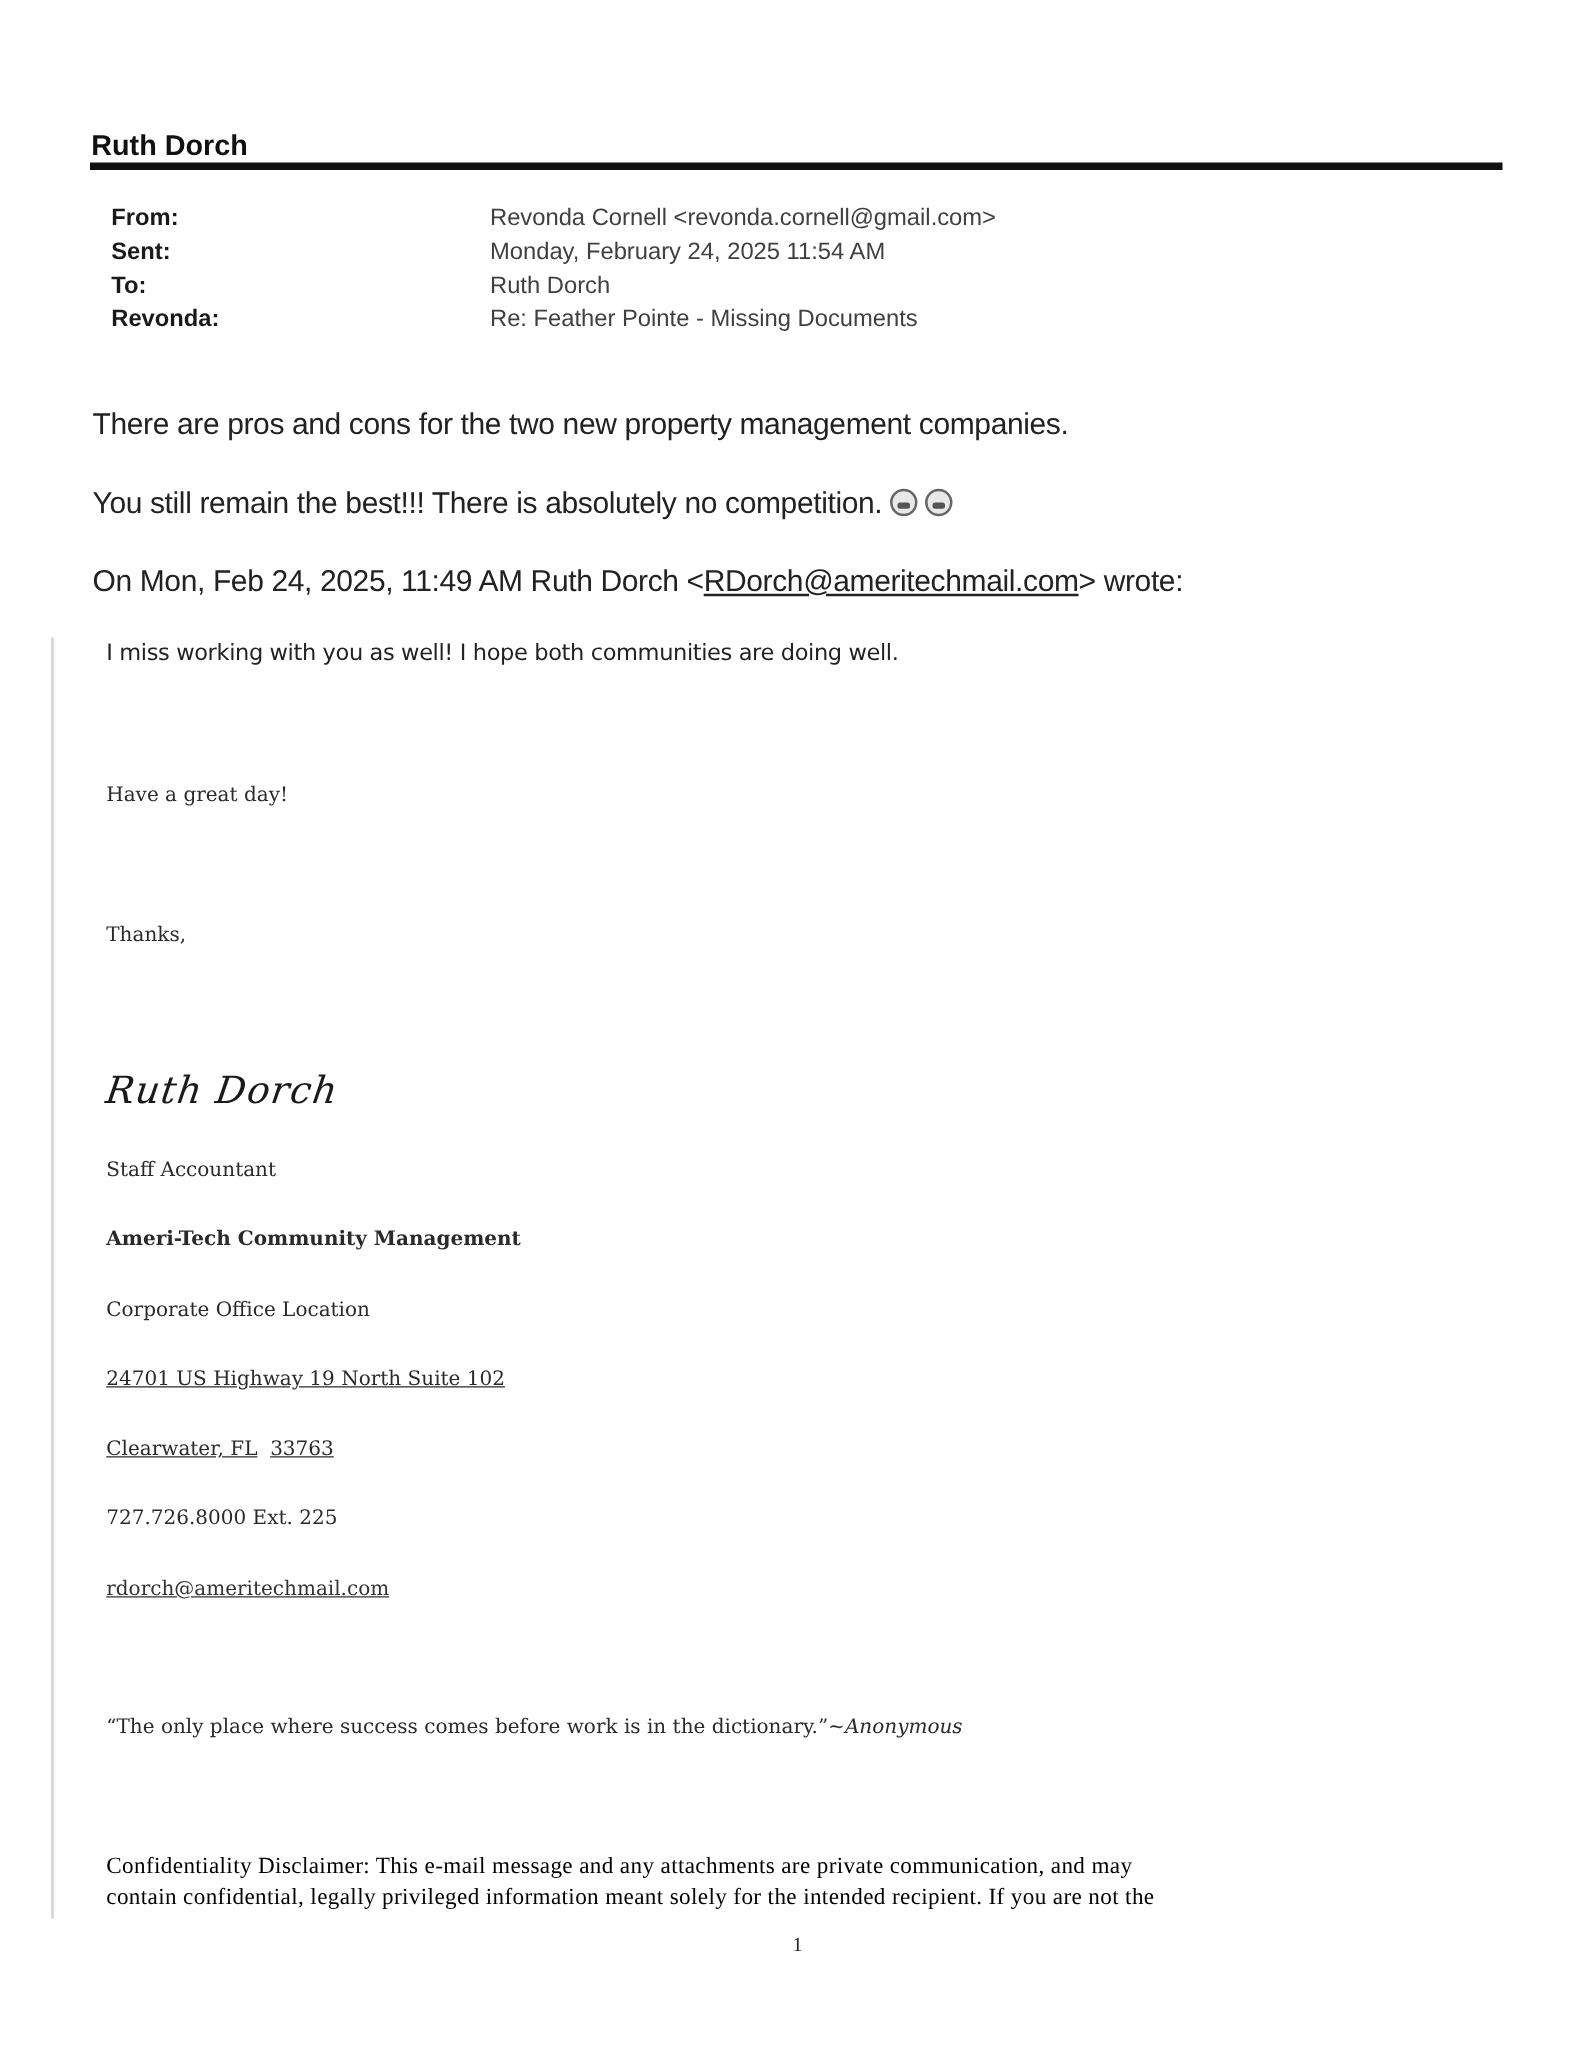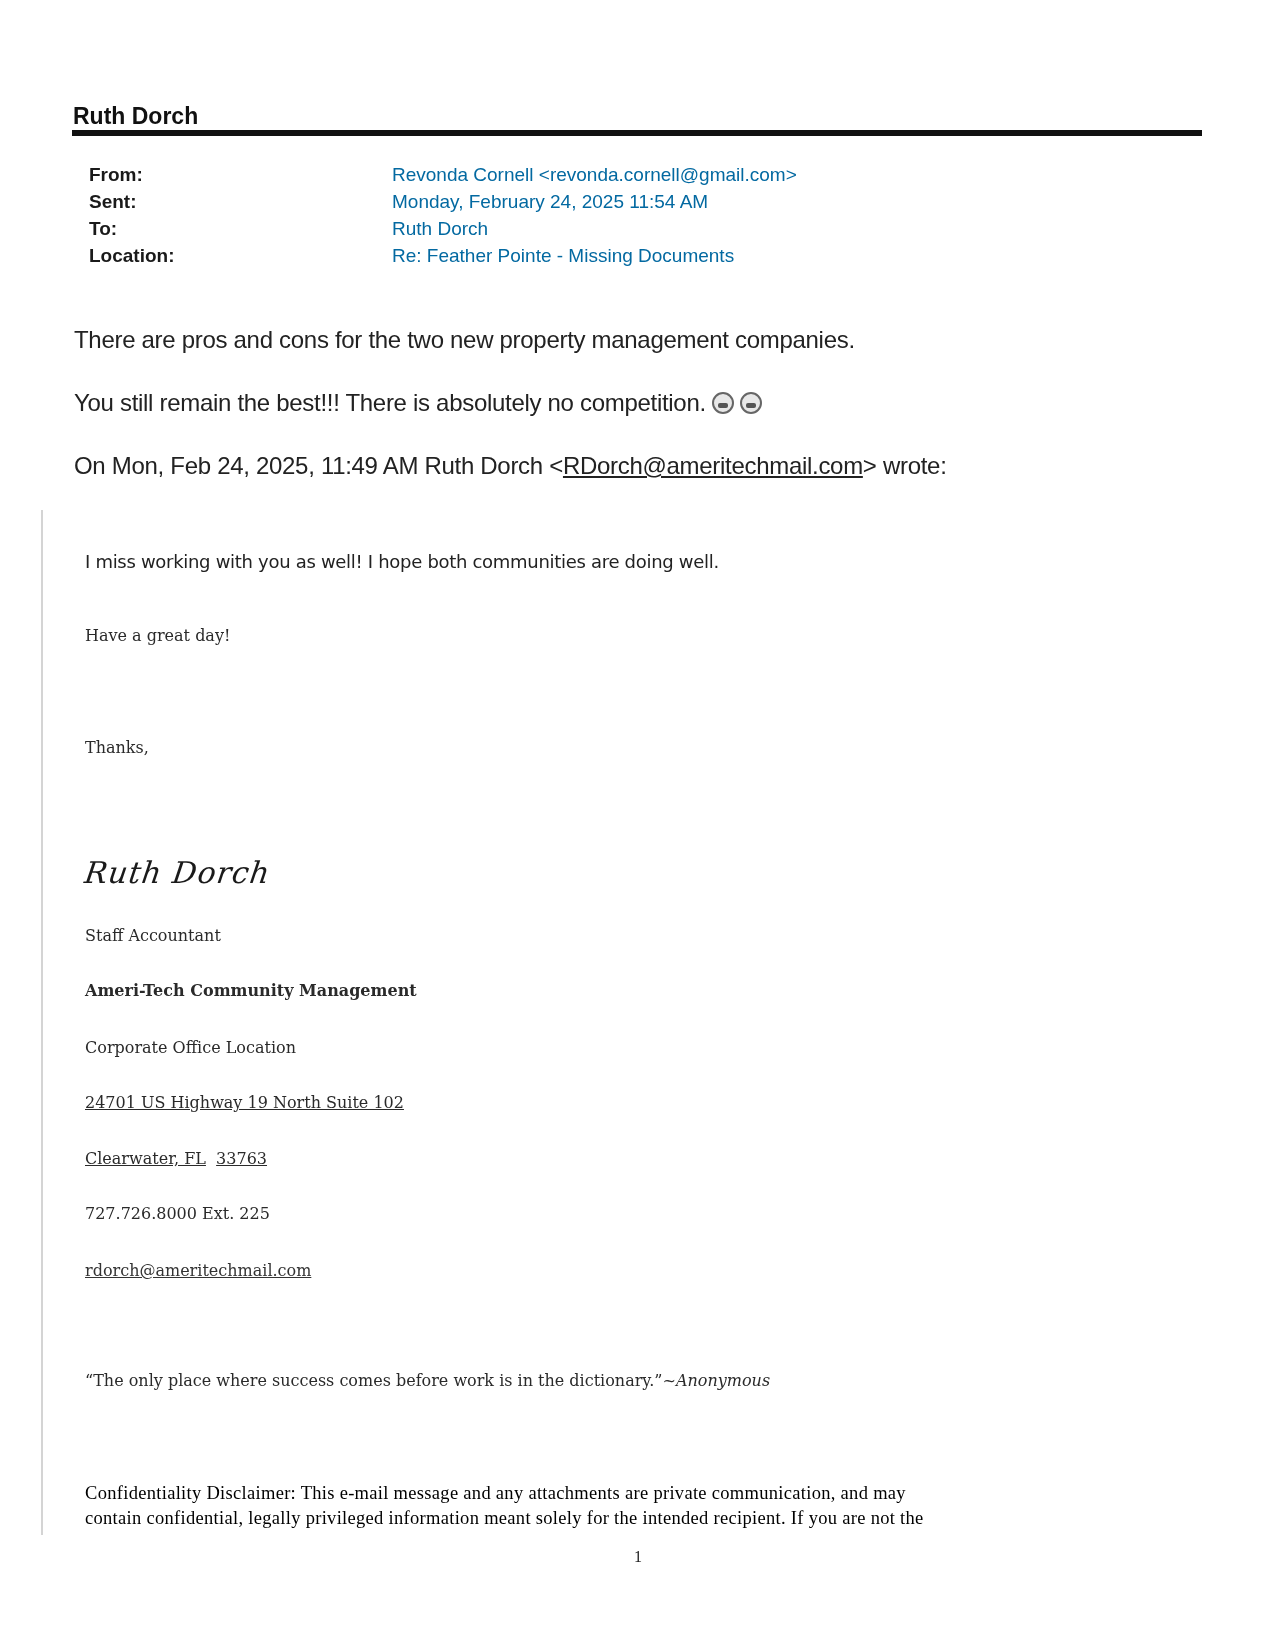--- a/index.html
+++ b/index.html
@@ -1,25 +1,25 @@
 <!DOCTYPE html>
 <html><head>
 <meta charset="utf-8">
 <style>
   html, body { margin: 0; padding: 0; background: #ffffff; }
   body { width: 1275px; height: 1649px; position: relative; overflow: hidden; color: #1e1e1e; }
   .abs { position: absolute; white-space: nowrap; }
   .hdr-name { left: 73px; top: 103px; font-family: "Liberation Sans", sans-serif; font-size: 23px; font-weight: bold; color: #111; }
   .hdr-rule { left: 72px; top: 130px; width: 1130px; height: 6px; background: #111; }
   .meta-label { left: 73px; font-family: "Liberation Sans", sans-serif; font-size: 19px; font-weight: bold; color: #1a1a1a; margin-left: 16px; }
-  .meta-value { left: 392px; font-family: "Liberation Sans", sans-serif; font-size: 19px; color: #0369a1; }
+  .meta-value { left: 392px; font-family: "Liberation Sans", sans-serif; font-size: 19px; color: #404040; }
   .body-line { left: 74px; font-family: Liberation Sans, sans-serif; font-size: 24px; color: #222; letter-spacing: -0.3px; }
   .link { text-decoration: underline; color: #222; }
   .quote-bar { left: 41px; top: 510px; width: 2px; height: 1025px; background: #d4d4d4; }
-  .q-sans { left: 85px; font-family: "DejaVu Sans", sans-serif; font-size: 18px; color: #222; letter-spacing: -0.3px; margin-top: 39px; }
+  .q-sans { left: 85px; font-family: "DejaVu Sans", sans-serif; font-size: 18px; color: #222; letter-spacing: -0.3px; }
   .q-serif { left: 85px; font-family: "DejaVu Serif", serif; font-size: 16px; color: #2a2a2a; }
   .q-bold { font-weight: bold; }
   .signature { left: 85px; top: 855px; font-family: "DejaVu Serif", serif; font-style: italic; font-size: 30px; color: #1a1a1a; letter-spacing: 1px; transform: skewX(-8deg); }
   .q-underline { text-decoration: underline; }
   .q-email { text-decoration: underline; color: #333; }
   .italic { font-style: italic; text-align: center; }
   .disclaimer { left: 85px; font-family: "Liberation Serif", serif; font-size: 18.5px; color: #000000; letter-spacing: 0.3px; }
   .page-num { left: 634px; top: 1548px; font-family: "Liberation Serif", serif; font-size: 16px; color: #222; }
   .emoji { display: inline-block; width: 22px; height: 22px; border-radius: 50%; border: 2px solid #666; background: #e8e8e8; vertical-align: -3px; margin-left: 6px; position: relative; box-sizing: border-box; }
   .emoji::after { content: ""; position: absolute; left: 4px; right: 4px; bottom: 4px; height: 5px; background: #555; border-radius: 2px; }
@@ -29,21 +29,21 @@
 
 <div class="abs hdr-name">Ruth Dorch</div>
 <div class="abs hdr-rule"></div>
 
 <div class="abs meta-label" style="top:164px">From:</div>
 <div class="abs meta-value" style="top:164px">Revonda Cornell &lt;revonda.cornell@gmail.com&gt;</div>
 <div class="abs meta-label" style="top:191px">Sent:</div>
 <div class="abs meta-value" style="top:191px">Monday, February 24, 2025 11:54 AM</div>
 <div class="abs meta-label" style="top:218px">To:</div>
 <div class="abs meta-value" style="top:218px">Ruth Dorch</div>
-<div class="abs meta-label" style="top:245px">Location:</div>
+<div class="abs meta-label" style="top:245px">Revonda:</div>
 <div class="abs meta-value" style="top:245px">Re: Feather Pointe - Missing Documents</div>
 
 <div class="abs body-line" style="top:326px">There are pros and cons for the two new property management companies.</div>
 <div class="abs body-line" style="top:389px">
   <span>You still remain the best!!! There is absolutely no competition.</span><span class="emoji"></span><span class="emoji"></span>
 </div>
 <div class="abs body-line" style="top:452px">
   <span>On Mon, Feb 24, 2025, 11:49 AM Ruth Dorch &lt;</span><span class="link">RDorch@ameritechmail.com</span><span>&gt; wrote:</span>
 </div>
 

